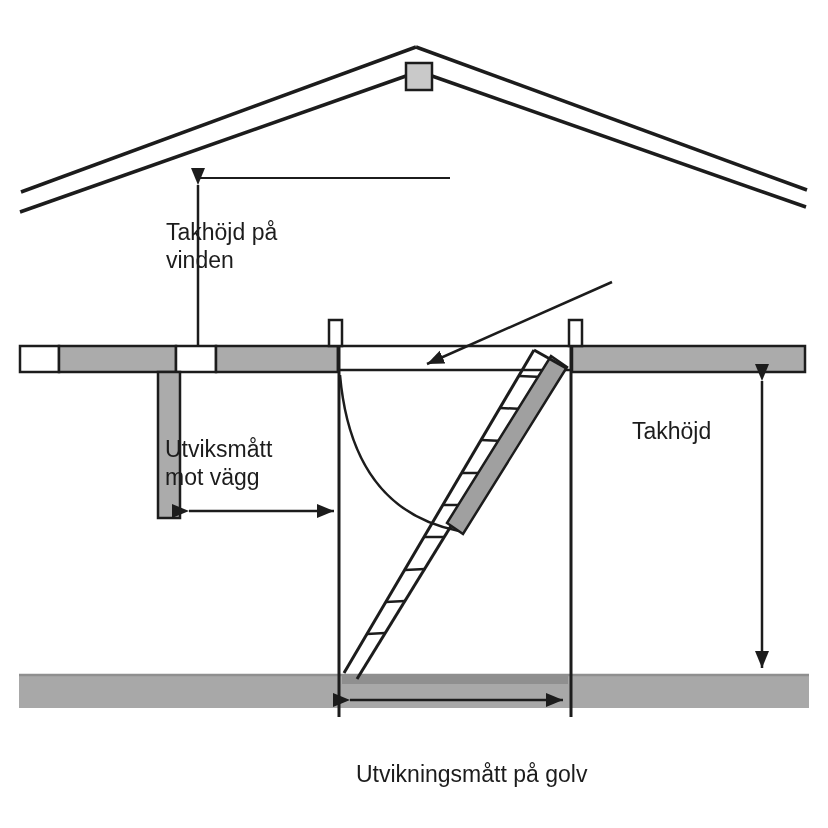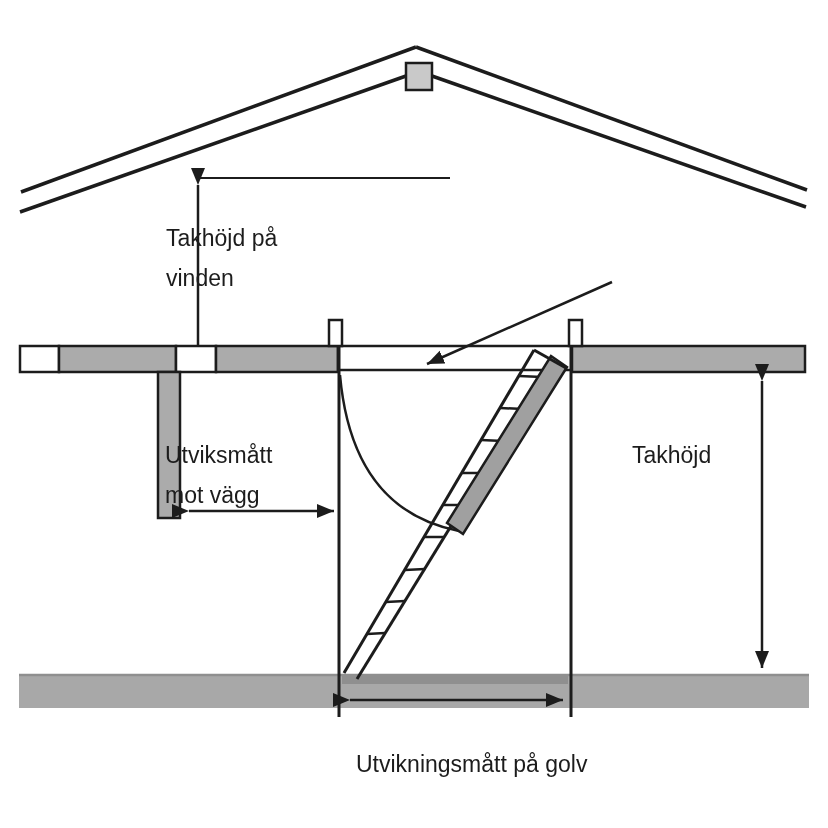--- a/index.html
+++ b/index.html
@@ -1,19 +1,19 @@
 <!DOCTYPE html>
 <html style="--line: #1c1c1c; --slab: #ababab; --floor: #a8a8a8; --floor_strip: #8f8f8f; --door: #a0a0a0; --chimney: #c9c9c9; --bg: #ffffff;"><head>
 <meta charset="utf-8">
 <style>
   html,body{margin:0;padding:0;background:var(--bg,#fff);}
   #stage{position:relative;width:828px;height:828px;background:var(--bg,#fff);overflow:hidden;
          font-family:"Liberation Sans",sans-serif;}
   #diagram{position:absolute;left:0;top:0;}
-  .label{position:absolute;font-size:23px;line-height:40px;color:#1c1c1c;
+  .label{position:absolute;font-size:23px;line-height:28px;color:#1c1c1c;
          white-space:pre-line;letter-spacing:0px;}
   .ln{stroke:var(--line,#1c1c1c);fill:none;}
   .slab{fill:var(--slab,#ababab);stroke:var(--line,#1c1c1c);}
   .whitebox{fill:#ffffff;stroke:var(--line,#1c1c1c);}
   .chimney{fill:var(--chimney,#c9c9c9);stroke:var(--line,#1c1c1c);}
   .wall{fill:var(--slab,#ababab);stroke:var(--line,#1c1c1c);}
   .floor{fill:var(--floor,#a8a8a8);stroke:none;}
   .floorstrip{fill:var(--floor_strip,#8f8f8f);stroke:none;}
   .door{fill:var(--door,#a0a0a0);stroke:var(--line,#1c1c1c);}
   .ah{fill:var(--line,#1c1c1c);stroke:none;}
@@ -93,17 +93,17 @@
     <line class="ln" x1="612" y1="282" x2="427" y2="364" stroke-width="2.5" marker-end="url(#ah)"></line>
   </svg>
 
   <div class="label" style="left:166px;top:218px;">Takhöjd på
 vinden</div>
 
 
   <div class="label" style="left:165px;top:435px;">Utviksmått
 mot vägg</div>
 
-  <div class="label" style="left:632px;top:435px;">Takhöjd</div>
+  <div class="label" style="left:632px;top:417px;">Takhöjd</div>
 
-  <div class="label" style="left:356px;top:744px;">Utvikningsmått på golv</div>
+  <div class="label" style="left:356px;top:760px;">Utvikningsmått på golv</div>
 
 </div>
 
 </body></html>

